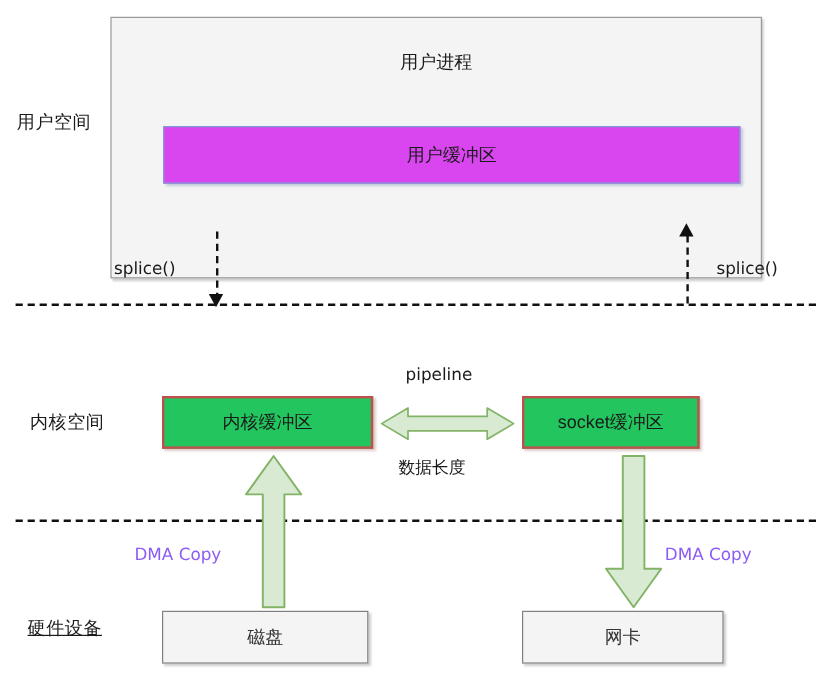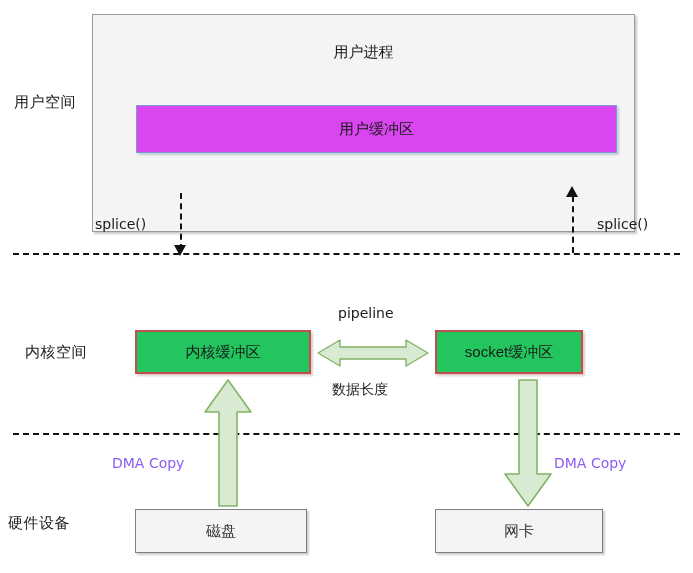--- a/index.html
+++ b/index.html
@@ -164,21 +164,21 @@
 </style>
 </head>
 <body>
 
 <div id="canvas">
 
   <div class="abs side-label" style="left:14px; top:93px;">用户空间</div>
 
   <div class="abs side-label" style="left:25px; top:343px;">内核空间</div>
 
-  <div class="abs side-label" style="left:8px; top:514px;">硬件设备</div>
+  <div class="abs side-label" style="left:23px; top:514px;text-decoration:underline;">硬件设备</div>
 
   <div class="abs userproc-box">
     <div class="userproc-title">用户进程</div>
   </div>
 
   <div class="abs userbuf-box">
     <span>用户缓冲区</span>
   </div>
 
   <div class="abs sep sep-1"></div>

